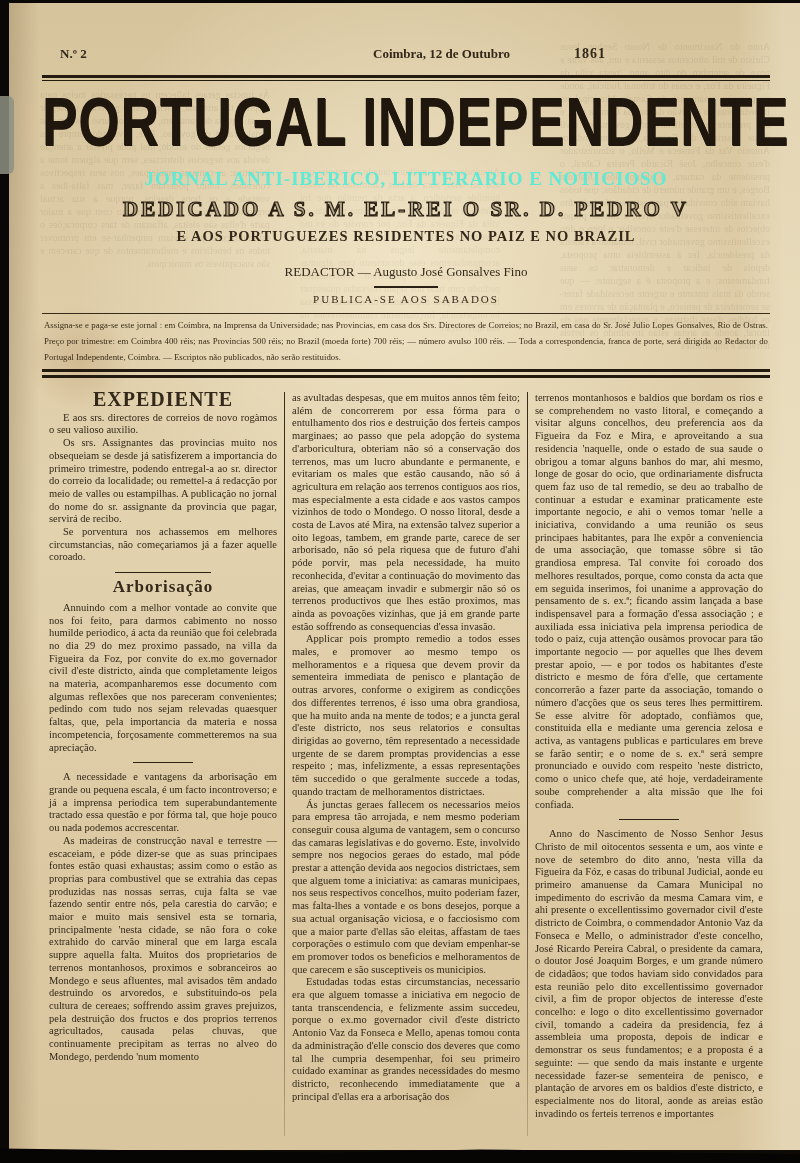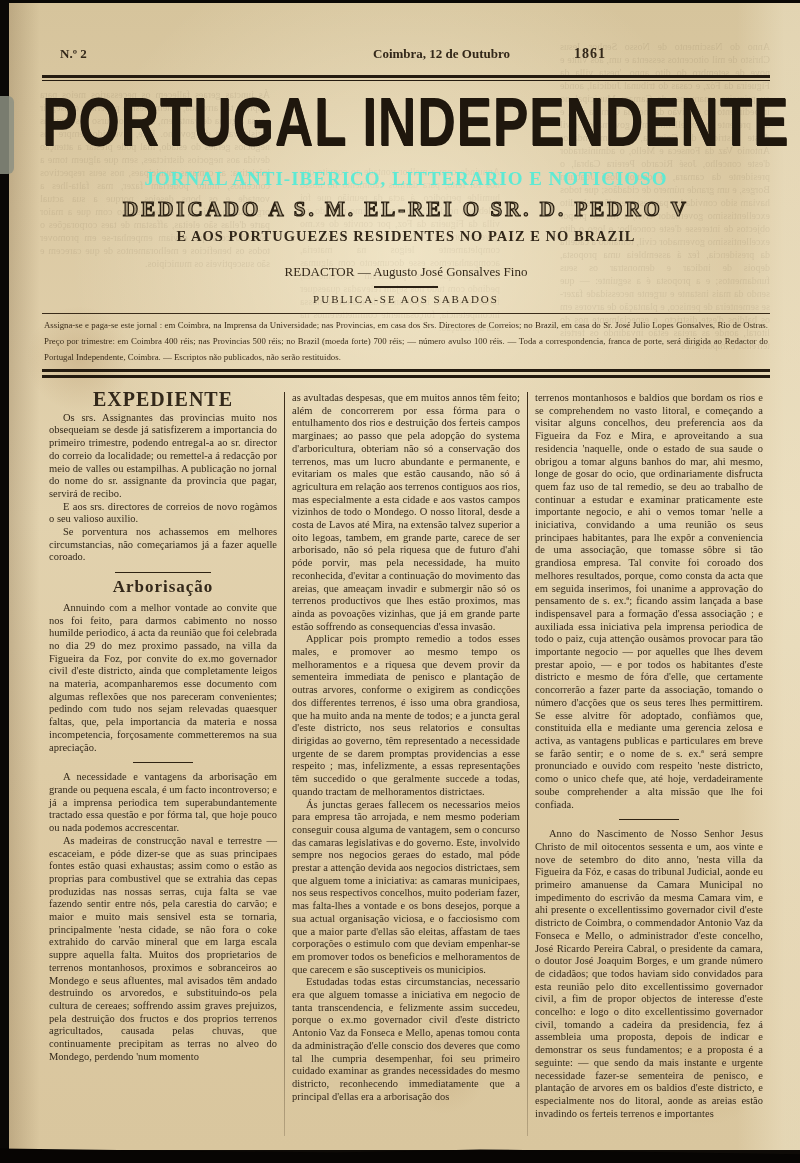--- a/index.html
+++ b/index.html
@@ -100,22 +100,22 @@
     </div>
 
     <div class="rule-thin"></div>
     <div class="fineprint">Assigna-se e paga-se este jornal : em Coimbra, na Imprensa da Universidade; nas Provincias, em casa dos Srs. Directores de Correios; no Brazil, em casa do Sr. José Julio Lopes Gonsalves, Rio de Ostras. Preço por trimestre: em Coimbra 400 réis; nas Provincias 500 réis; no Brazil (moeda forte) 700 réis; — número avulso 100 réis. — Toda a correspondencia, franca de porte, será dirigida ao Redactor do Portugal Independente, Coimbra. — Escriptos não publicados, não serão restituidos.</div>
     <div class="rule-double"></div>
 
     <div class="cols">
 
       <div class="col">
         <h2>EXPEDIENTE</h2>
+        <p>E aos srs. directores de correios de novo rogàmos o seu valioso auxilio.</p>
         <p>Os srs. Assignantes das provincias muito nos obsequeiam se desde já satisfizerem a importancia do primeiro trimestre, podendo entregal-a ao sr. director do correio da localidade; ou remettel-a á redacção por meio de valles ou estampilhas. A publicação no jornal do nome do sr. assignante da provincia que pagar, servirá de recibo.</p>
-        <p>E aos srs. directores de correios de novo rogàmos o seu valioso auxilio.</p>
         <p>Se porventura nos achassemos em melhores circumstancias, não começariamos já a fazer aquelle coroado.</p>
         <div class="sec-rule"></div>
         <h3>Arborisação</h3>
         <p>Annuindo com a melhor vontade ao convite que nos foi feito, para darmos cabimento no nosso humilde periodico, á acta da reunião que foi celebrada no dia 29 do mez proximo passado, na villa da Figueira da Foz, por convite do ex.mo governador civil d'este districto, ainda que completamente leigos na materia, acompanharemos esse documento com algumas reflexões que nos pareceram convenientes; pedindo com tudo nos sejam relevadas quaesquer faltas, que, pela importancia da materia e nossa incompetencia, forçosamente commetteremos na sua apreciação.</p>
         <div class="sec-rule small"></div>
         <p>A necessidade e vantagens da arborisação em grande ou pequena escala, é um facto incontroverso; e já a imprensa periodica tem superabundantemente tractado essa questão e por fórma tal, que hoje pouco ou nada podemos accrescentar.</p>
         <p>As madeiras de construcção naval e terrestre — escaceiam, e póde dizer-se que as suas principaes fontes estão quasi exhaustas; assim como o estão as proprias para combustivel que se extrahia das cepas produzidas nas nossas serras, cuja falta se vae fazendo sentir entre nós, pela carestia do carvão; e maior e muito mais sensivel esta se tornaria, principalmente 'nesta cidade, se não fora o coke extrahido do carvão mineral que em larga escala suppre aquella falta. Muitos dos proprietarios de terrenos montanhosos, proximos e sobranceiros ao Mondego e seus afluentes, mal avisados têm andado destruindo os arvoredos, e substituindo-os pela cultura de cereaes; soffrendo assim graves prejuizos, pela destruição dos fructos e dos proprios terrenos agricultados, causada pelas chuvas, que continuamente precipitam as terras no alveo do Mondego, perdendo 'num momento</p>
       </div>
 
       <div class="vsep"></div>

